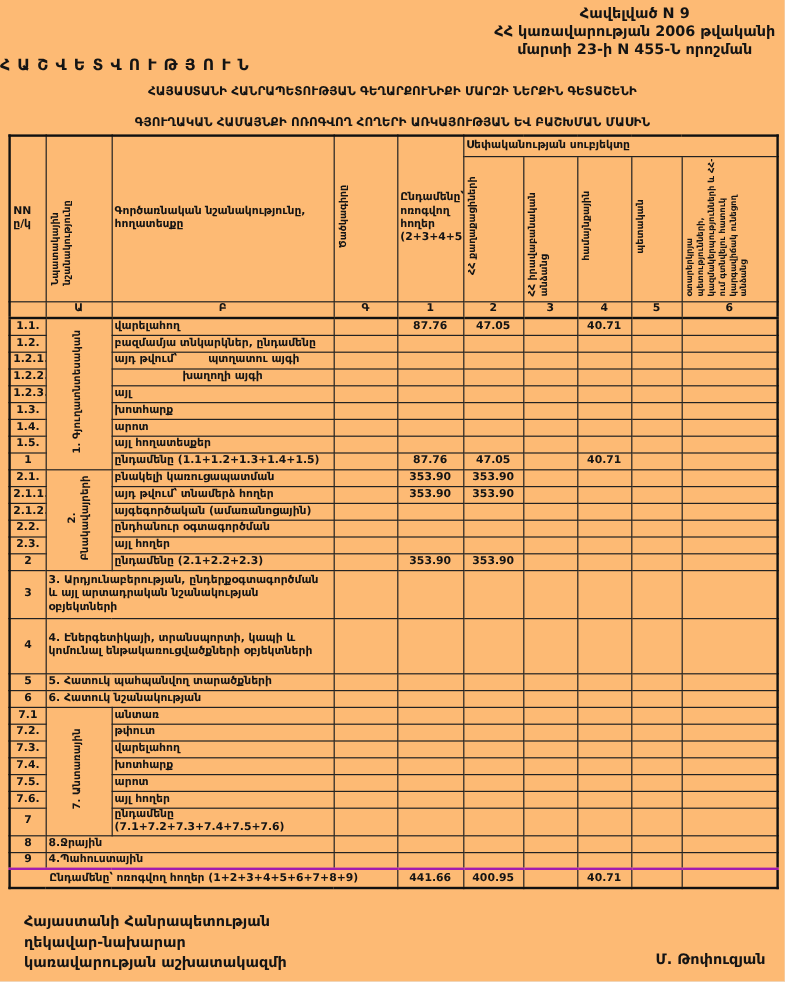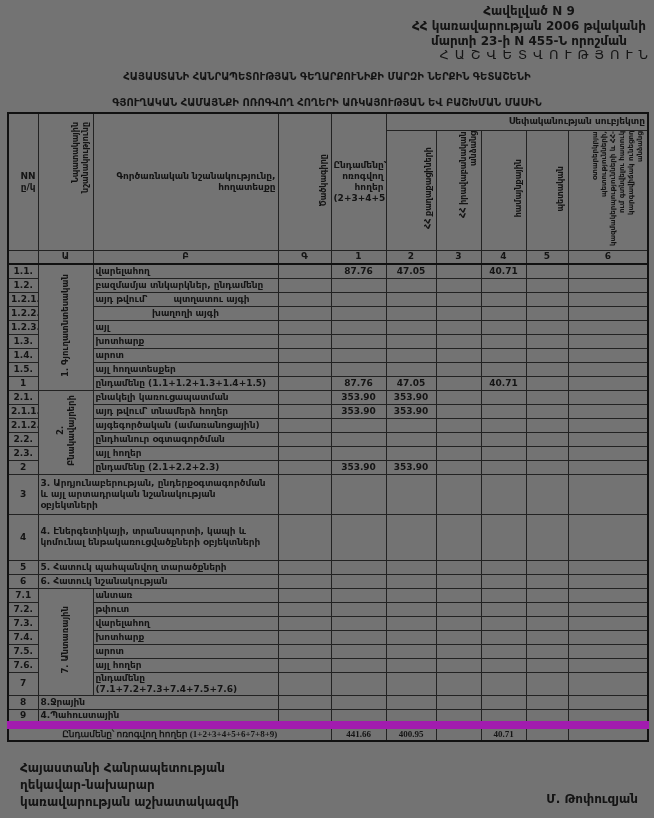--- a/index.html
+++ b/index.html
@@ -1,53 +1,53 @@
 <!DOCTYPE html>
 <html><head>
 <meta charset="utf-8">
 <style>
   * { margin:0; padding:0; box-sizing:border-box; }
   html,body { background:#e8e8e8; }
   .page {
-    width:654px; height:818px; position:relative; background:#737373;
+    width:654px; height:818px; position:relative; background:#fdba74;
     font-family:"DejaVu Sans", sans-serif; color:#141414; overflow:hidden;
   }
   
   .appendix { position:absolute; top:4px; right:8px; text-align:center;
     font-size:12px; font-weight:bold; line-height:15px; }
   
-  .title { position:absolute; top:47px; left:0; width:100%; text-align:right;
-    font-size:13px; font-weight:normal; letter-spacing:6px; }
+  .title { position:absolute; top:47px; left:0; width:100%; text-align:left;
+    font-size:13px; font-weight:bold; letter-spacing:6px; }
   .subtitle { position:absolute; left:0; width:100%; text-align:center;
     font-size:10px; font-weight:bold; line-height:14px; }
   .sub1 { top:70px; } .sub2 { top:84px;margin-top:12px; }
   
   table.report { position:absolute; top:112px; left:7px; border-collapse:collapse;
     table-layout:fixed; width:640px; border:2px solid #111; }
   table.report td { border:1px solid #222; overflow:hidden; vertical-align:middle;
     font-size:9px; font-weight:bold; line-height:11px; padding:0 2px; }
-  td.hc { text-align:right; vertical-align:middle; font-size:8px; line-height:10px; }
+  td.hc { text-align:left; vertical-align:middle; font-size:8px; line-height:10px; }
   tr.hrow1 td.own { height:17px; font-size:9px; }
   tr.hrow2 td { height:118px; }
   .vt { writing-mode:vertical-rl; transform:rotate(180deg); display:inline-block;
     max-height:116px; font-size:8px; line-height:10px; white-space:normal; }
   .vt.small { font-size:7px; line-height:9px; }
   .vtg { writing-mode:vertical-rl; transform:rotate(180deg); display:inline-block; font-size:8.5px; }
   tr.krow td { height:14px; text-align:center; border-bottom:2px solid #111; font-size:9px; }
   tbody td { height:14px; }
   td.nn { text-align:center; font-size:8.5px; border-right:2px solid #111; }
   td.grp { text-align:center; border-right:1px solid #222; }
   td.lbl { text-align:left; padding-left:3px; }
   td.lbl .flexline { display:flex;justify-content:space-between; }
   td.lbl .mid { margin:0 auto; }
   td.ctr { text-align:center; }
   td.v { text-align:center; font-size:9px; }
   tr.tall40 td { height:40px; }
   tr.tall46 td { height:46px; }
-  tr.grand td { height:16px; border-top:8px solid #a21caf;font-family:Liberation Serif, serif; }
+  tr.grand td { height:16px; border-top:2px solid #a21caf; }
   
   .footer-left { position:absolute; top:760px; left:20px; font-size:12px;
     font-weight:bold; line-height:17px; }
   .signature { position:absolute; top:792px; right:16px; font-size:12px; font-weight:bold; }
 </style>
 </head>
 <body>
 
 <div class="page">
 

